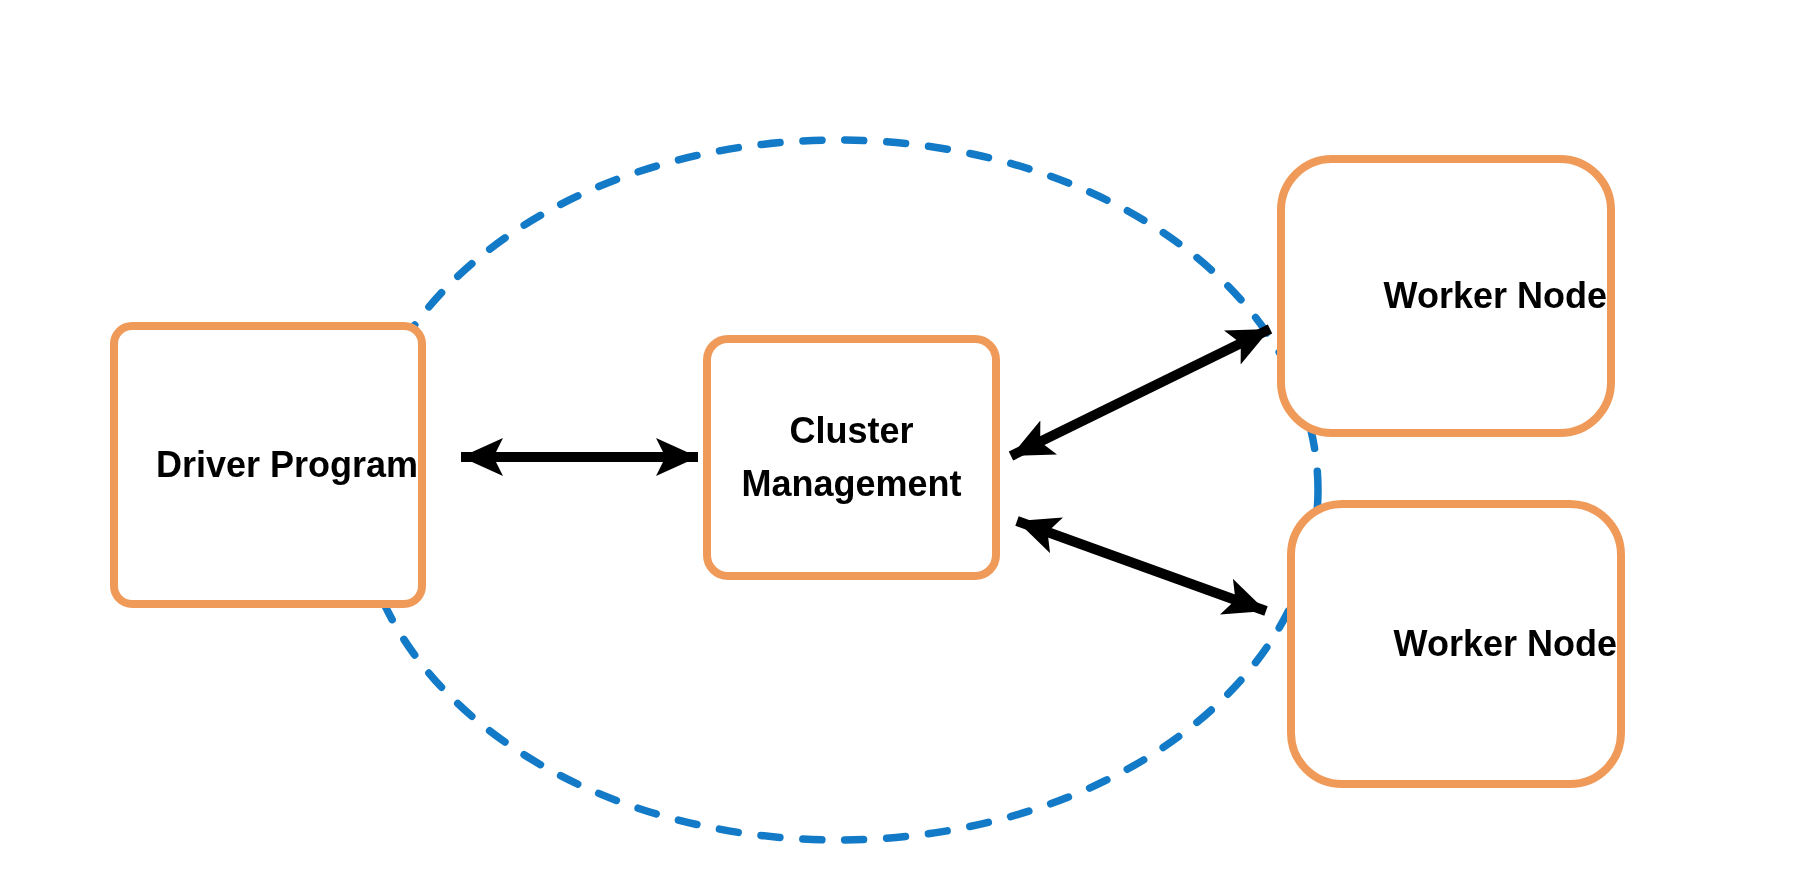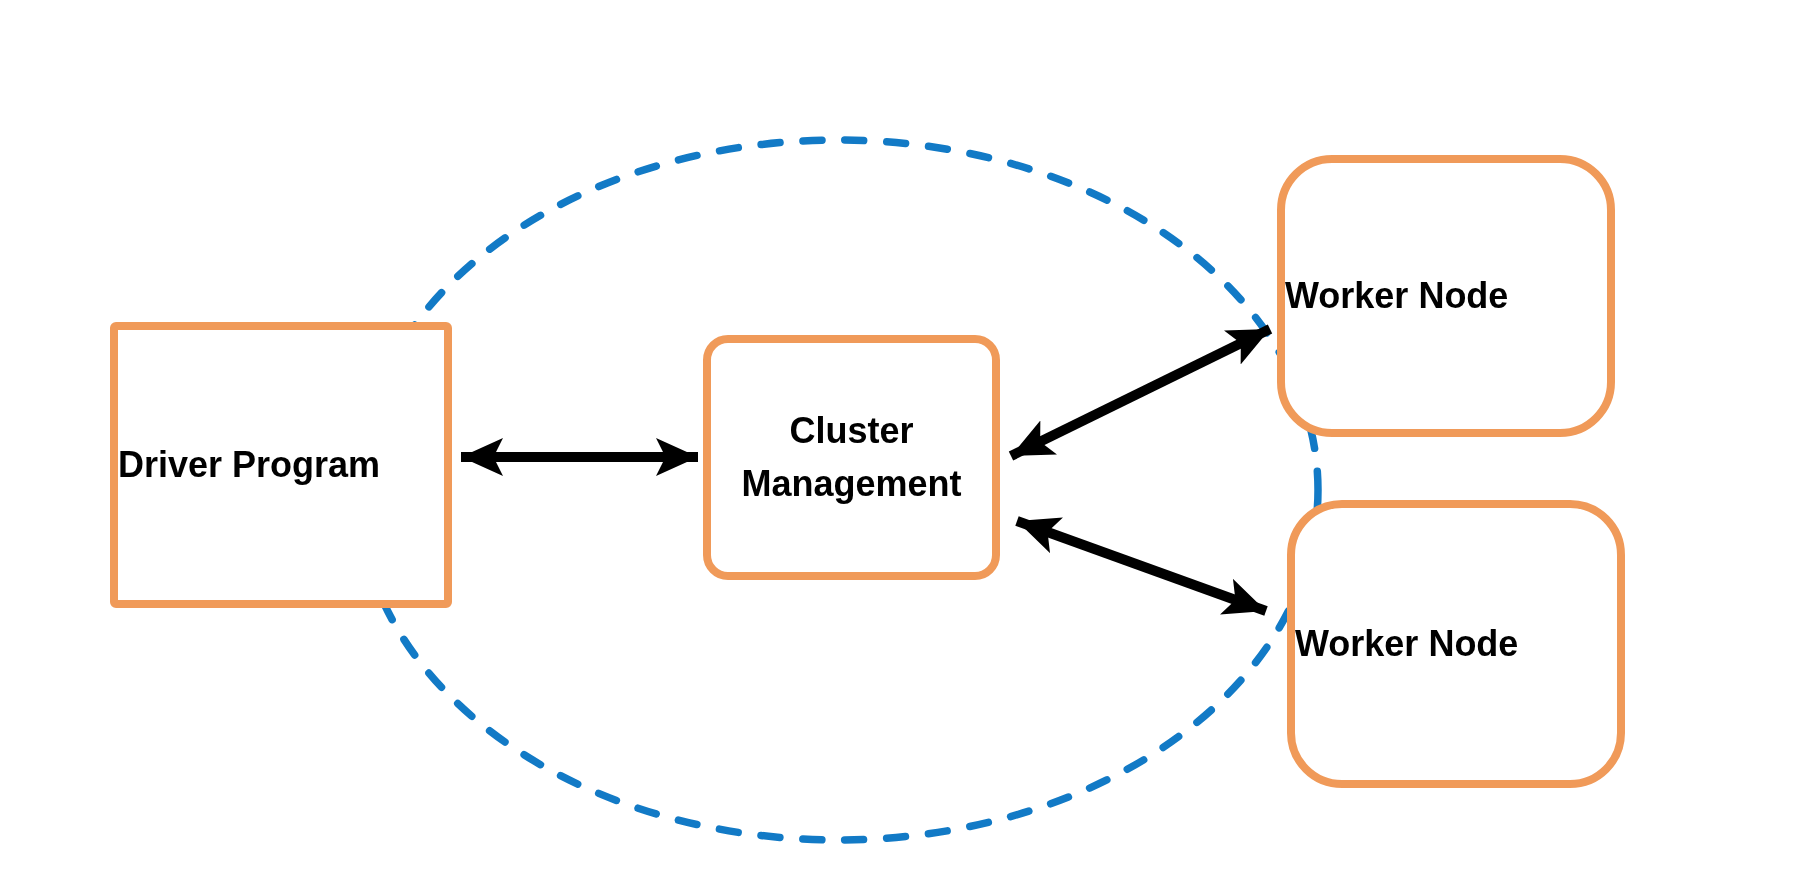--- a/index.html
+++ b/index.html
@@ -25,29 +25,29 @@
     stroke:var(--boundary-dash);
     stroke-width:7.5;
     stroke-dasharray:19 23;
     stroke-linecap:round;
   }
   .node{
     position:absolute;
     box-sizing:border-box;
     background:var(--node-fill);
     border:8px solid var(--node-border);
-    display:flex;align-items:center;justify-content:flex-start;
+    display:flex;align-items:center;justify-content:flex-end;
     text-align:center;
     color:var(--arrow-and-text);
     font-weight:bold;
     font-size:36px;
     line-height:1.45;
     z-index:1;
   }
-  .node--driver{left:110px;top:322px;width:342px;height:286px;border-radius:6px;}
+  .node--driver{left:110px;top:322px;width:316px;height:286px;border-radius:22px;}
   .node--cluster{left:703px;top:335px;width:297px;height:245px;border-radius:25px;padding:0 14px;}
   .node--worker-top{left:1277px;top:155px;width:338px;height:282px;border-radius:55px;}
   .node--worker-bottom{left:1287px;top:500px;width:338px;height:288px;border-radius:55px;}
   .edges{z-index:2;}
   .edge{
     stroke:var(--arrow-and-text);
     stroke-width:10;
     fill:none;
   }
   .arrow-head{fill:var(--arrow-and-text);}

